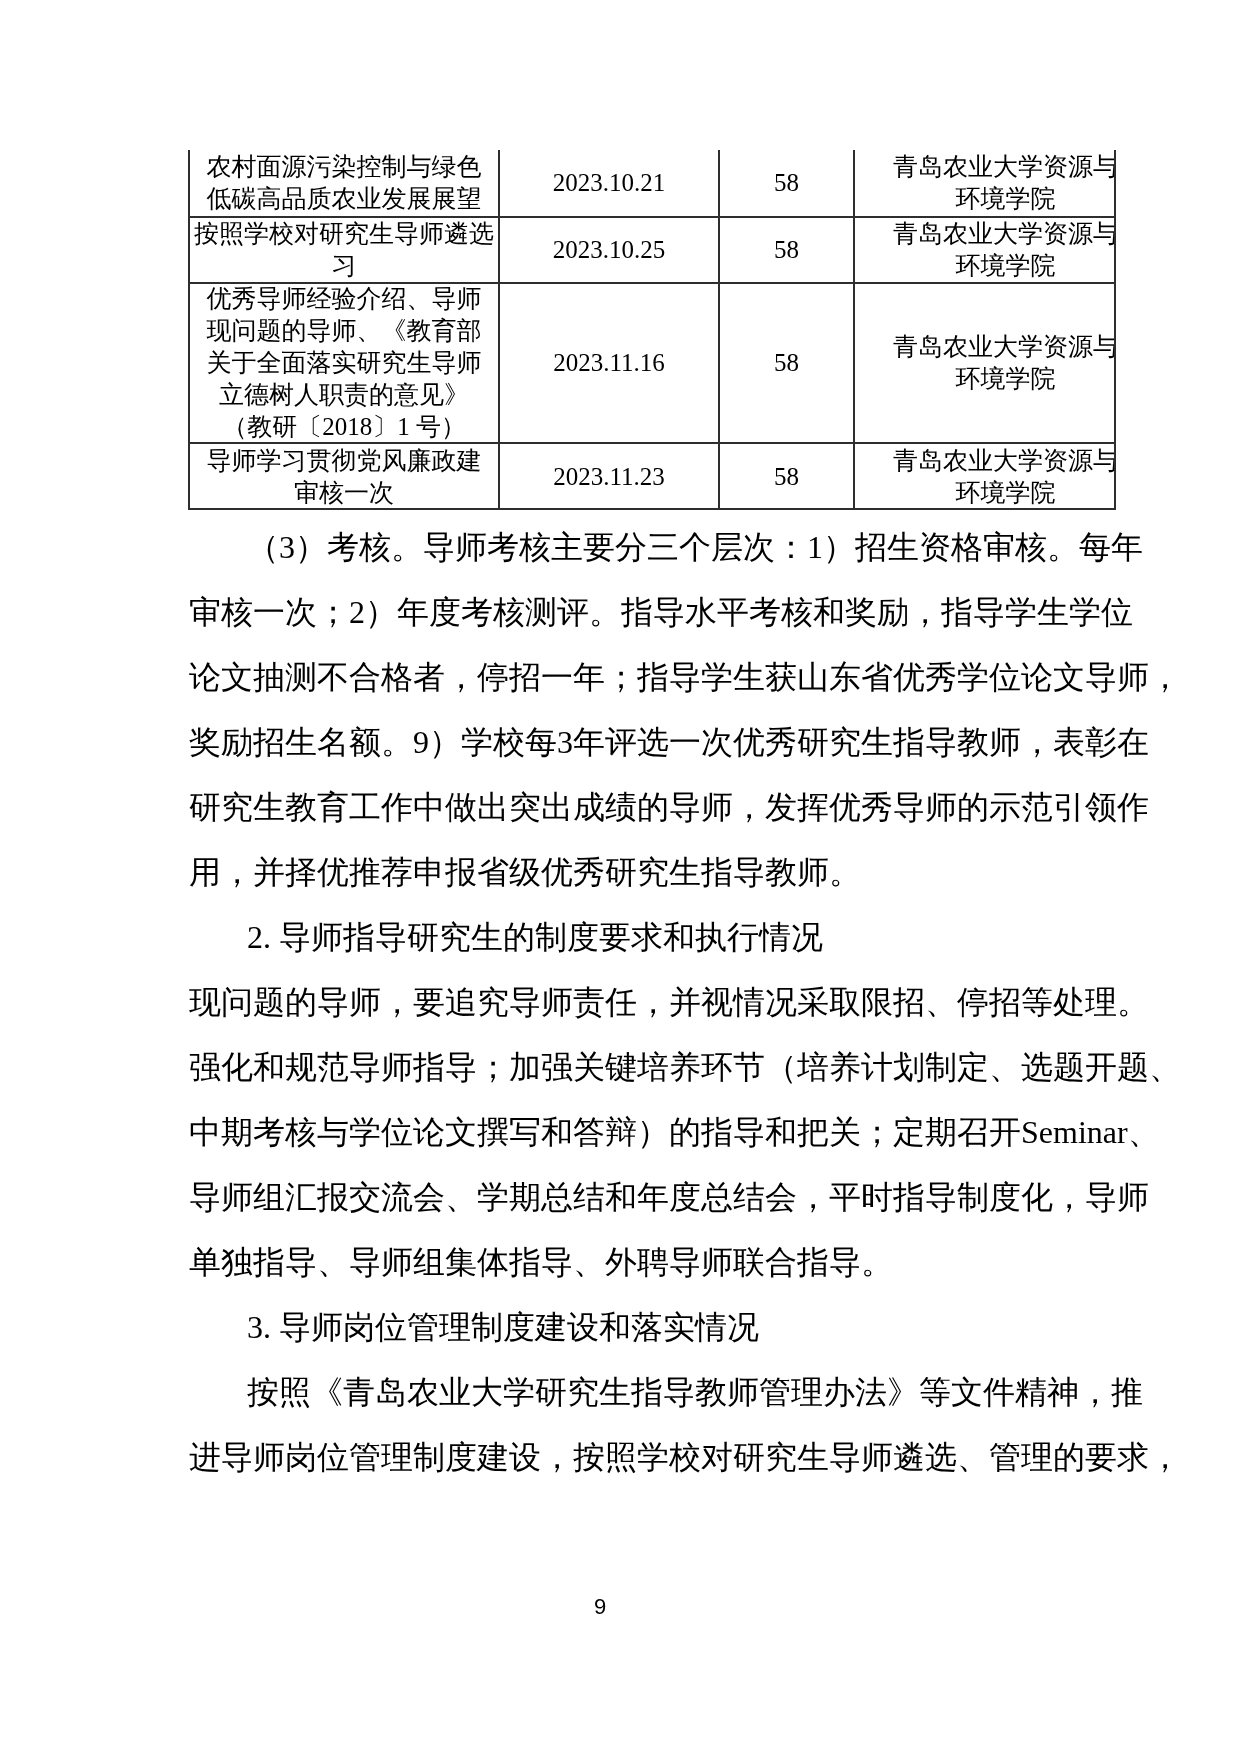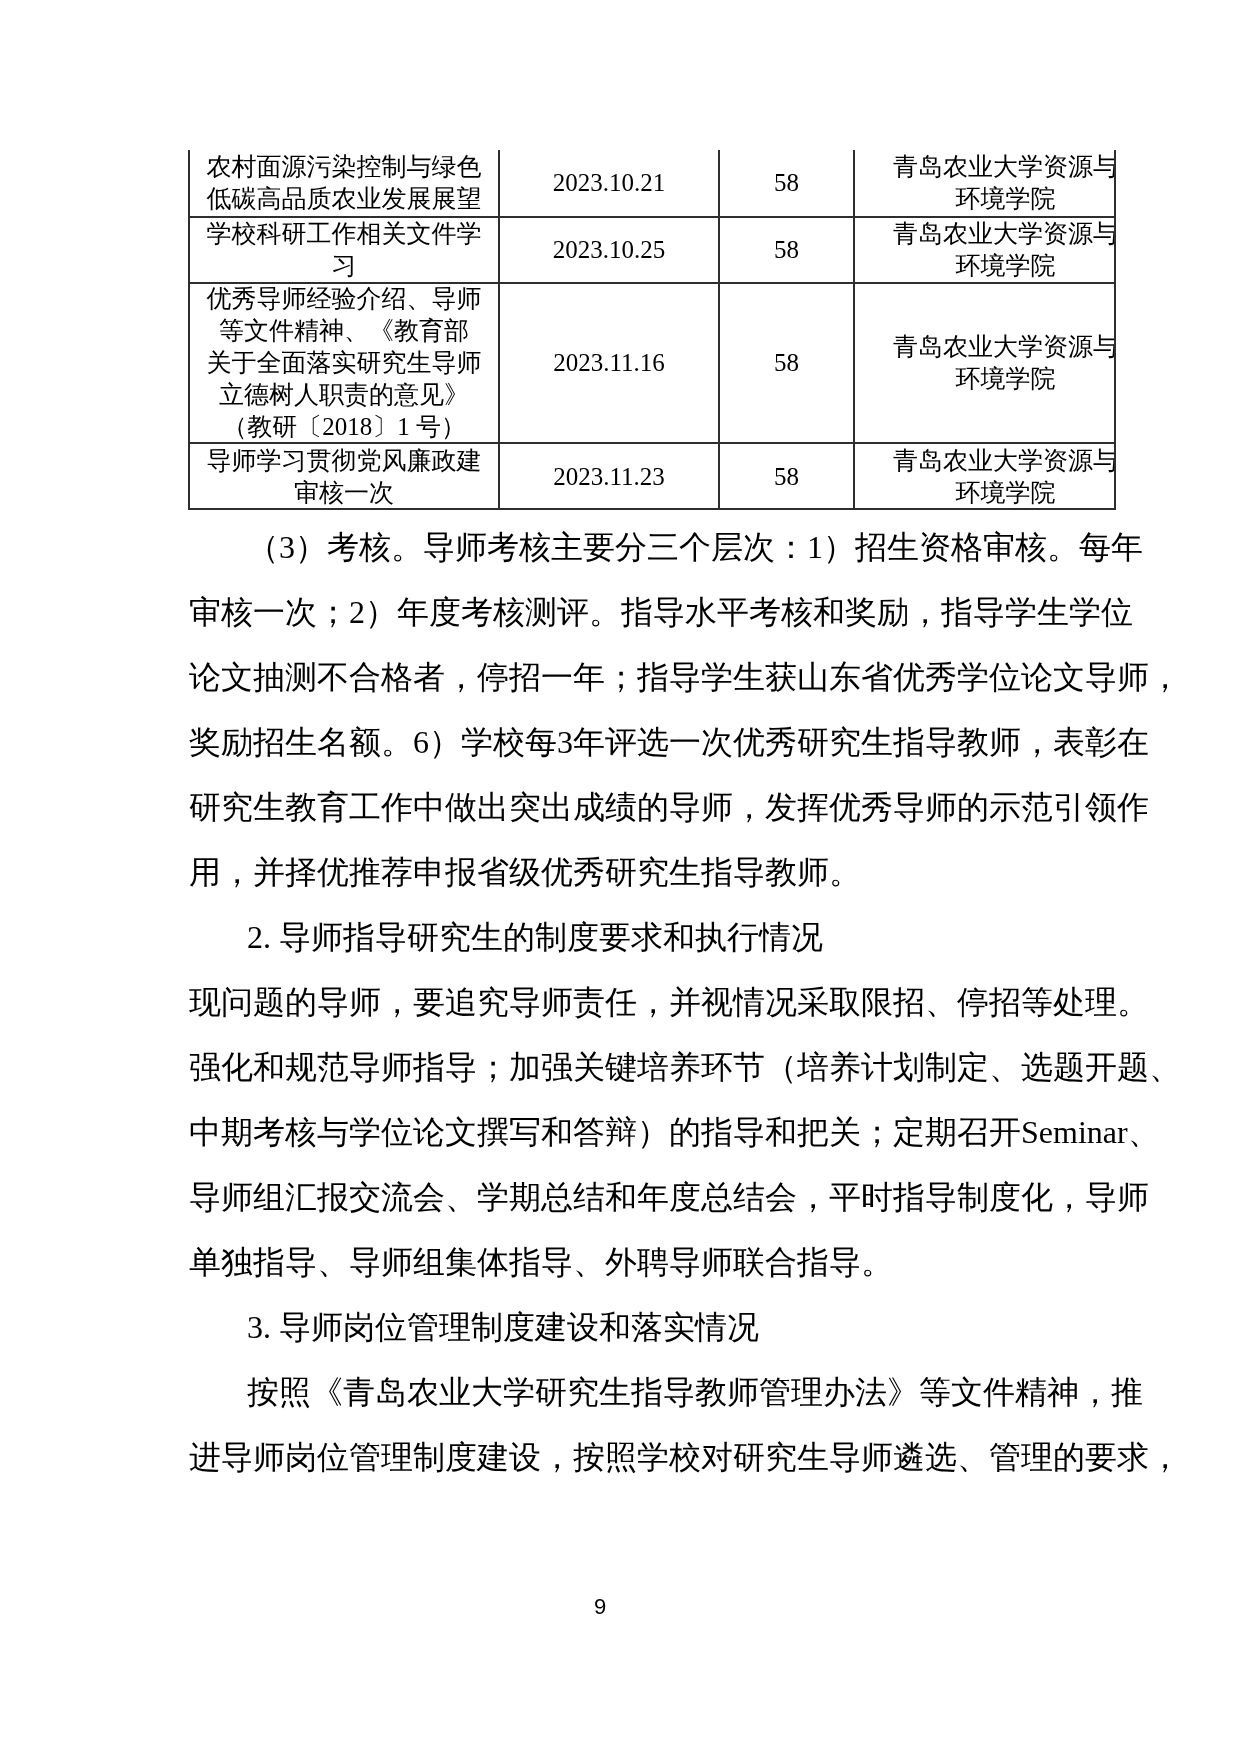--- a/index.html
+++ b/index.html
@@ -53,35 +53,35 @@
       <div class="tcell c-date">2023.10.21</div>
       <div class="tcell c-count">58</div>
       <div class="tcell c-org">
           <div class="cline">青岛农业大学资源与</div>
           <div class="cline">环境学院</div>
         </div>
     </div>
 
     <div class="trow r2">
       <div class="tcell c-content">
-          <div class="cline">学校科研工作相关文件学</div>
+          <div class="cline">按照学校对研究生导师遴选</div>
           <div class="cline">习</div>
         </div>
       <div class="tcell c-date">2023.10.25</div>
       <div class="tcell c-count">58</div>
       <div class="tcell c-org">
           <div class="cline">青岛农业大学资源与</div>
           <div class="cline">环境学院</div>
         </div>
     </div>
 
     <div class="trow r3">
       <div class="tcell c-content">
           <div class="cline">优秀导师经验介绍、导师</div>
-          <div class="cline">等文件精神、《教育部</div>
+          <div class="cline">现问题的导师、《教育部</div>
           <div class="cline">关于全面落实研究生导师</div>
           <div class="cline">立德树人职责的意见》</div>
           <div class="cline">（教研〔2018〕1 号）</div>
         </div>
       <div class="tcell c-date">2023.11.16</div>
       <div class="tcell c-count">58</div>
       <div class="tcell c-org">
           <div class="cline">青岛农业大学资源与</div>
           <div class="cline">环境学院</div>
         </div>
@@ -99,21 +99,21 @@
           <div class="cline">环境学院</div>
         </div>
     </div>
 
   </div>
 
   <div class="body-text">
       <div class="line j first">（3）考核。导师考核主要分三个层次：1）招生资格审核。每年</div>
       <div class="line j">审核一次；2）年度考核测评。指导水平考核和奖励，指导学生学位</div>
       <div class="line long">论文抽测不合格者，停招一年；指导学生获山东省优秀学位论文导师，</div>
-      <div class="line j">奖励招生名额。6）学校每3年评选一次优秀研究生指导教师，表彰在</div>
+      <div class="line j">奖励招生名额。9）学校每3年评选一次优秀研究生指导教师，表彰在</div>
       <div class="line j">研究生教育工作中做出突出成绩的导师，发挥优秀导师的示范引领作</div>
       <div class="line end">用，并择优推荐申报省级优秀研究生指导教师。</div>
       <div class="line h">2. 导师指导研究生的制度要求和执行情况</div>
       <div class="line j">现问题的导师，要追究导师责任，并视情况采取限招、停招等处理。</div>
       <div class="line long">强化和规范导师指导；加强关键培养环节（培养计划制定、选题开题、</div>
       <div class="line j">中期考核与学位论文撰写和答辩）的指导和把关；定期召开Seminar、</div>
       <div class="line j">导师组汇报交流会、学期总结和年度总结会，平时指导制度化，导师</div>
       <div class="line end">单独指导、导师组集体指导、外聘导师联合指导。</div>
       <div class="line h">3. 导师岗位管理制度建设和落实情况</div>
       <div class="line j first">按照《青岛农业大学研究生指导教师管理办法》等文件精神，推</div>

